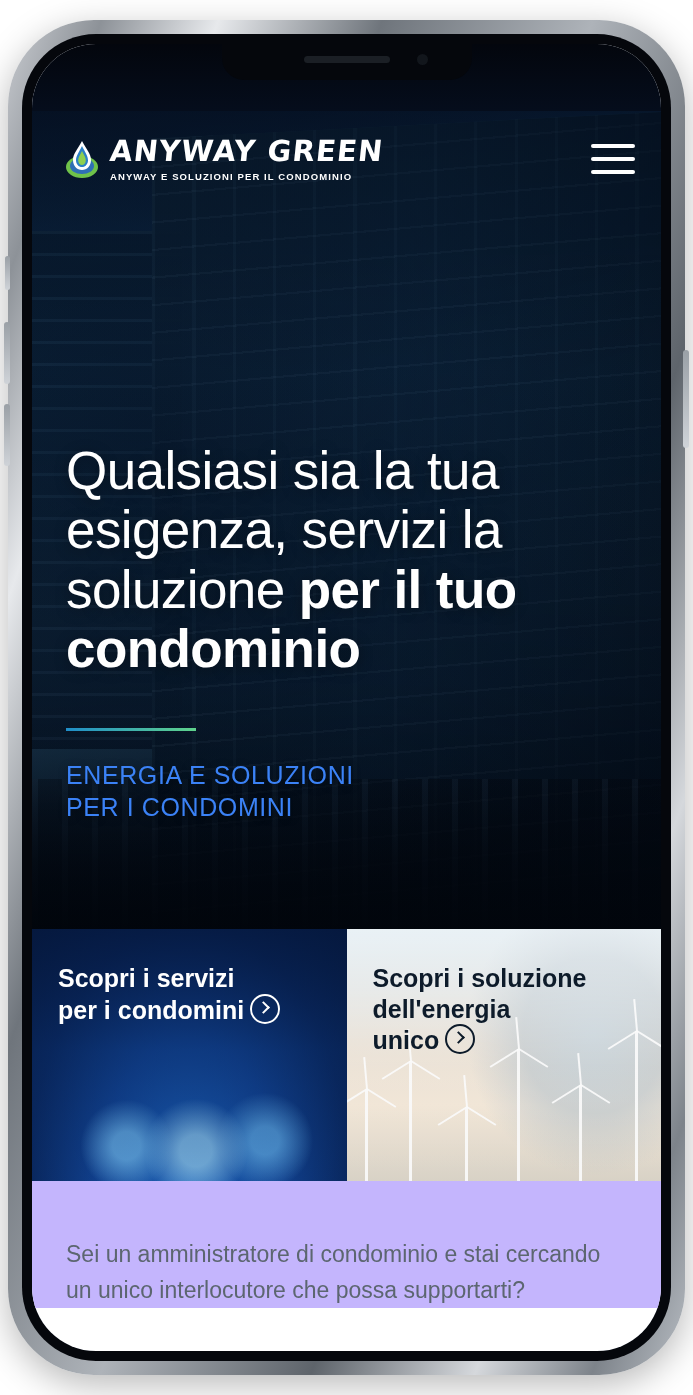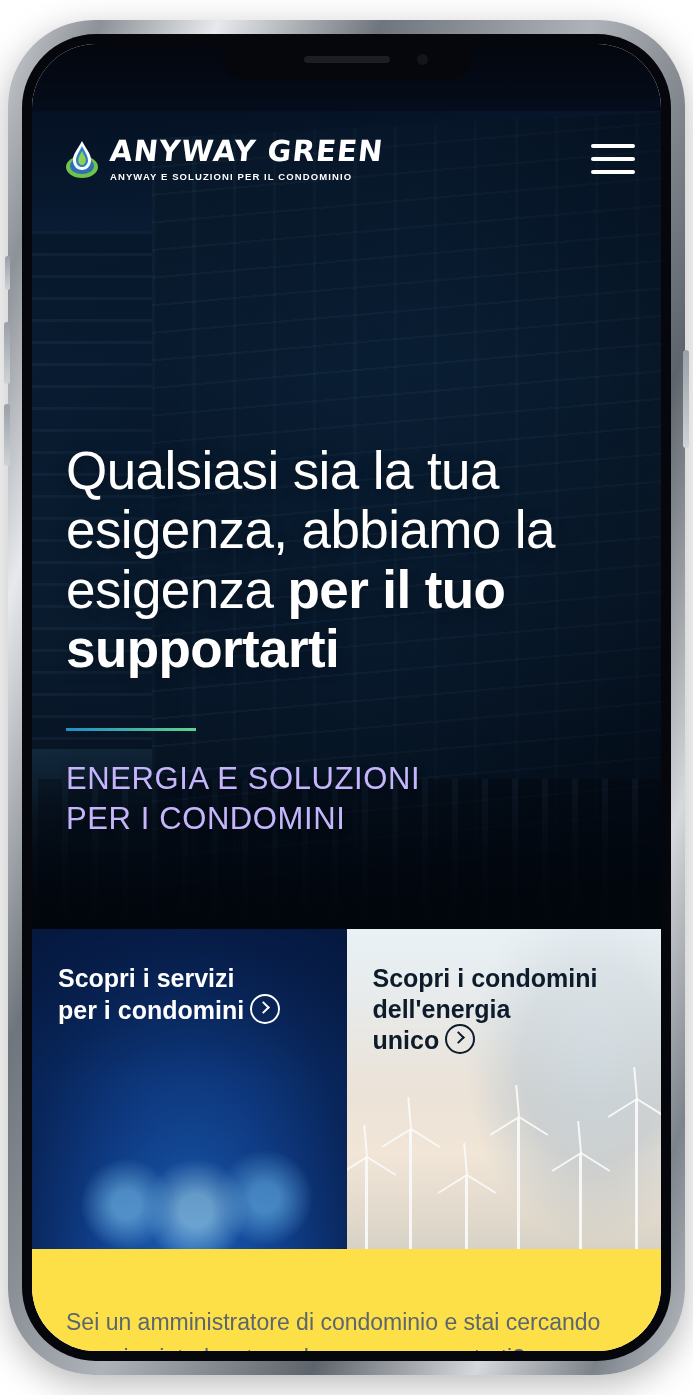--- a/index.html
+++ b/index.html
@@ -236,32 +236,32 @@
     text-shadow: 0 2px 14px rgba(0,0,0,0.35);
   }
   .hero-title b { font-weight: 700; }
   .hero-rule {
     width: 130px;
     height: 3px;
     margin: 50px 0 28px 0;
     background: linear-gradient(90deg, #1f8ec9 0%, #5fd38c 100%);
   }
   .hero-sub {
-    color: #c4b5fd;
-    font-size: 31px;
+    color: #3b82f6;
+    font-size: 25px;
     line-height: 1.28;
     letter-spacing: 0.6px;
     font-weight: 400;
     text-shadow: 0 2px 10px rgba(0,0,0,0.4);
   }
 
   
   .promos {
     display: flex;
-    height: 320px;
+    height: 252px;
     justify-content: flex-end;
   }
   .promo {
     position: relative;
     flex: 1 1 50%;
     overflow: hidden;
   }
   .promo-a-bg {
     position: absolute; inset: 0;
     background:
@@ -339,21 +339,21 @@
     position: absolute;
     left: 7px; top: 7px;
     width: 7px; height: 7px;
     border-top: 2px solid currentColor;
     border-right: 2px solid currentColor;
     transform: rotate(45deg);
   }
 
   
   .intro {
-    background: #fde047;
+    background: #c4b5fd;
     padding: 56px 34px 0 34px;
   }
   .intro p {
     margin: 0;
     color: #5c6670;
     font-size: 23px;
     line-height: 1.55;
     font-weight: 400;
   }
 </style>
@@ -405,21 +405,21 @@
               </a>
 
               <div class="burger">
                 <span></span>
                 <span></span>
                 <span></span>
               </div>
             </header>
 
             <div class="hero-copy">
-              <h1 class="hero-title"><span>Qualsiasi sia la tua esigenza, abbiamo la esigenza </span><b>per il tuo supportarti</b></h1>
+              <h1 class="hero-title"><span>Qualsiasi sia la tua esigenza, servizi la soluzione </span><b>per il tuo condominio</b></h1>
               <div class="hero-rule"></div>
               <div class="hero-sub">
                 <div>ENERGIA E SOLUZIONI</div>
                 <div>PER I CONDOMINI</div>
               </div>
             </div>
           </section>
 
           <section class="promos">
 
@@ -448,21 +448,21 @@
                   <i></i>
                 </span>
               <span class="turbine" style="left:232px;height:96px;">
                   <i></i>
                 </span>
               <span class="turbine" style="left:288px;height:150px;">
                   <i></i>
                 </span>
               <span class="promo-b-shade"></span>
               <span class="promo-text">
-                <span>Scopri i condomini</span><br>
+                <span>Scopri i soluzione</span><br>
                 <span>dell'energia</span><br>
                 <span>unico</span><span class="arrow-circle"></span>
               </span>
             </a>
 
           </section>
 
           <section class="intro">
             <p>Sei un amministratore di condominio e stai cercando un unico interlocutore che possa supportarti?</p>
           </section>

